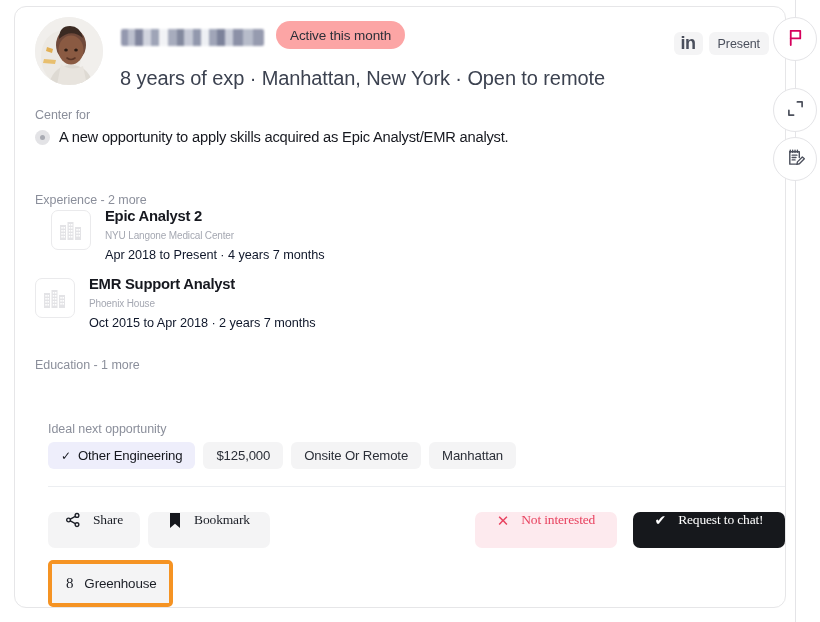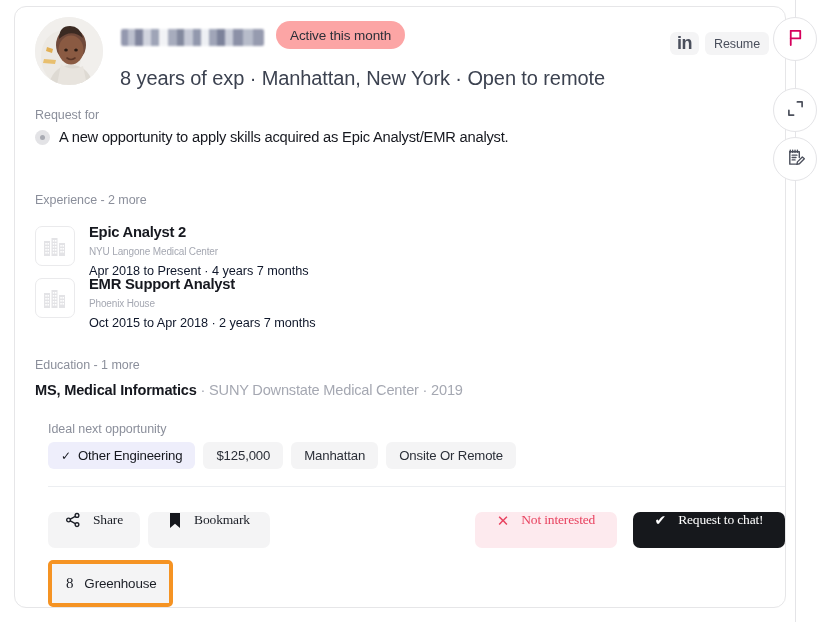--- a/index.html
+++ b/index.html
@@ -352,36 +352,36 @@
     <div class="name-blur"></div>
 
     <div class="active-pill">Active this month</div>
 
     <div class="subline">8 years of exp · Manhattan, New York · Open to remote</div>
 
     <div class="hdr-actions">
       <button class="mini-btn icon-only">
         <span class="in-glyph">in</span>
       </button>
-      <button class="mini-btn">Resume</button>
+      <button class="mini-btn">Present</button>
     </div>
   </div>
 
-  <div class="sec-label" style="left:20px; top:101px;">Request for</div>
+  <div class="sec-label" style="left:20px; top:101px;">Center for</div>
 
   <div class="looking-row">
     <span class="dot-icon">
         <i></i>
       </span>
     <span class="looking-text">A new opportunity to apply skills acquired as Epic Analyst/EMR analyst.</span>
   </div>
 
   <div class="sec-label" style="left:20px; top:179px;margin-top:7px;">Experience - 2 more</div>
 
-  <div class="exp-item" style="top:216px;">
+  <div class="exp-item" style="top:200px;margin-left:16px;">
     <span class="co-icon">
       <svg width="24" height="22" viewBox="0 0 24 22" xmlns="http://www.w3.org/2000/svg">
         <g fill="#e3e3e6">
           <rect x="1" y="6" width="6" height="15"></rect>
           <rect x="8.5" y="3" width="6" height="18"></rect>
           <rect x="16" y="8" width="6" height="13"></rect>
         </g>
         <g fill="#ffffff">
           <rect x="2.3" y="8" width="1.5" height="1.6"></rect>
             <rect x="4.5" y="8" width="1.5" height="1.6"></rect>
@@ -455,37 +455,36 @@
     </span>
     <span>
       <div class="exp-title">EMR Support Analyst</div>
       <div class="exp-company">Phoenix House</div>
       <div class="exp-dates">Oct 2015 to Apr 2018 · 2 years 7 months</div>
     </span>
   </div>
 
   <div class="sec-label" style="left:20px; top:351px;">Education - 1 more</div>
 
-  <div class="edu-line"><b>MS, Medical Informatics</b><span> · SUNY Downstate Medical Center · 2019</span></div>
 
   <div class="sec-label" style="left:33px; top:415px;">Ideal next opportunity</div>
 
   <div class="tags">
     <div class="tag sel">
       <span class="chk">✓</span>
       <span>Other Engineering</span>
     </div>
     <div class="tag">
       <span>$125,000</span>
     </div>
     <div class="tag">
+      <span>Onsite Or Remote</span>
+    </div>
+    <div class="tag">
       <span>Manhattan</span>
-    </div>
-    <div class="tag">
-      <span>Onsite Or Remote</span>
     </div>
   </div>
 
   <div class="divider"></div>
 
   <button class="btn btn-grey" id="share-button">
     <span>
       <svg width="16" height="16" viewBox="0 0 18 18" fill="none" stroke="#1b1e26" stroke-width="1.5" stroke-linecap="round" xmlns="http://www.w3.org/2000/svg">
         <circle cx="13.5" cy="3.8" r="2.1"></circle>
           <circle cx="13.5" cy="14.2" r="2.1"></circle>

